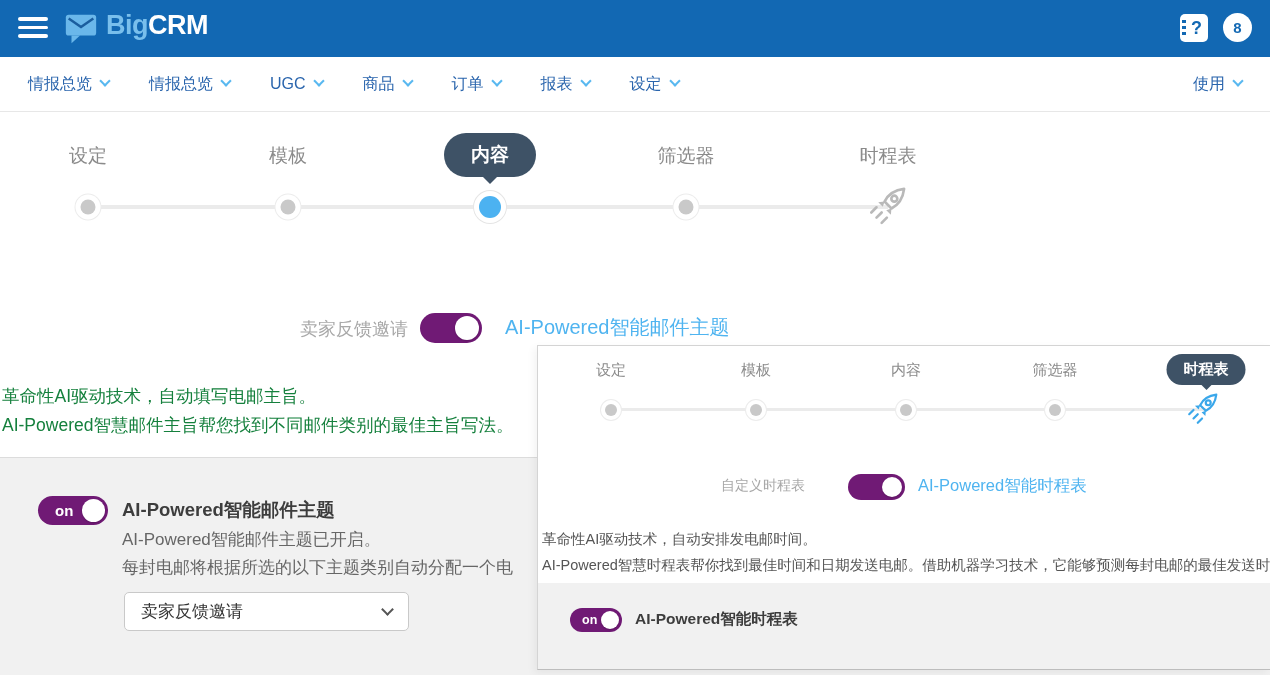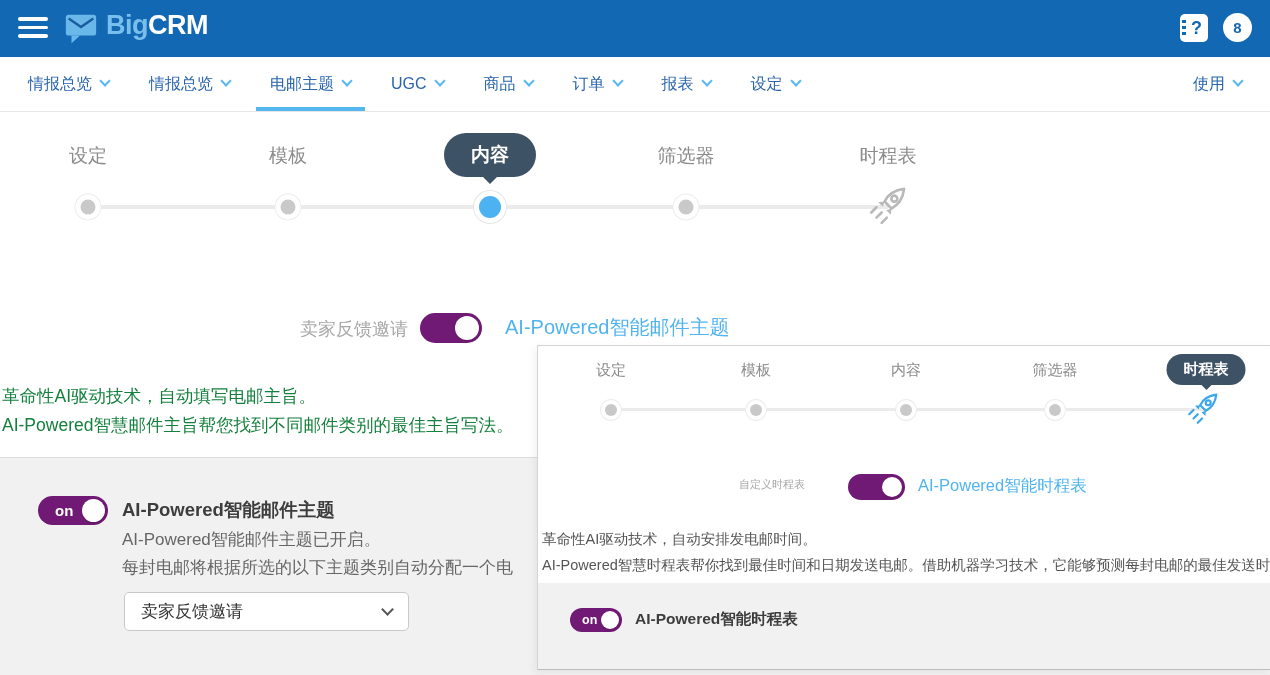--- a/index.html
+++ b/index.html
@@ -76,21 +76,21 @@
   .o-step-label { position:absolute; transform:translateX(-50%); top:15px; font-size:15px; color:#8b8b8b; cursor:pointer; white-space:nowrap; }
   .o-step-pill { position:absolute; transform:translateX(-50%); top:8px; background:#3e5266; color:#fff; font-weight:bold;
     font-size:15px; padding:6px 17px; border-radius:17px; cursor:pointer; white-space:nowrap; }
   .o-step-pill::after { content:""; position:absolute; left:50%; transform:translateX(-50%); top:100%; margin-top:-2px;
     border:7px solid transparent; border-top-color:#3e5266; }
   .o-track { position:absolute; left:72px; top:62px; width:596px; height:3px; background:#ebebeb; }
   .o-dot { position:absolute; transform:translate(-50%,-50%); top:64px; width:12px; height:12px; border-radius:50%;
     background:#c9c9c9; box-shadow:0 0 0 4px #fff, 0 0 0 5px #ececec; cursor:pointer; }
   .o-toggle { left:310px; top:128px; width:57px; height:26px; }
   .o-toggle .knob { width:20px; height:20px; top:3px; right:3px; }
-  .o-lbl { top:131px; right:465px; font-size:11px; }
+  .o-lbl { top:131px; right:465px; font-size:14px; }
   .o-link { left:380px; top:129px; font-size:16.5px; }
   .o-desc { position:absolute; left:4px; color:#555; font-size:14.5px; white-space:nowrap; }
   .o-band { position:absolute; left:0; right:0; top:237px; bottom:0; background:#f1f1f1; }
   .ob-toggle { left:32px; top:25px; width:52px; height:24px; font-size:12.5px; padding-left:12px; }
   .ob-toggle .knob { width:18px; height:18px; top:3px; right:3px; }
   .ob-title { position:absolute; left:97px; top:26px; font-size:15.5px; font-weight:bold; color:#3d3d3d; white-space:nowrap; }
   .ob-line { position:absolute; left:97px; top:51px; font-size:14px; color:#666; white-space:nowrap; }
 </style>
 </head>
 <body>
@@ -118,24 +118,20 @@
   </header>
 
   <nav class="main-nav">
     <div class="nav-left">
       <div class="nav-item">
           <span>情报总览</span>
           <i class="caret"></i>
         </div>
       <div class="nav-item">
           <span>情报总览</span>
-          <i class="caret"></i>
-        </div>
-      <div class="nav-item active">
-          <span>电邮主题</span>
           <i class="caret"></i>
         </div>
       <div class="nav-item">
           <span>UGC</span>
           <i class="caret"></i>
         </div>
       <div class="nav-item">
           <span>商品</span>
           <i class="caret"></i>
         </div>

